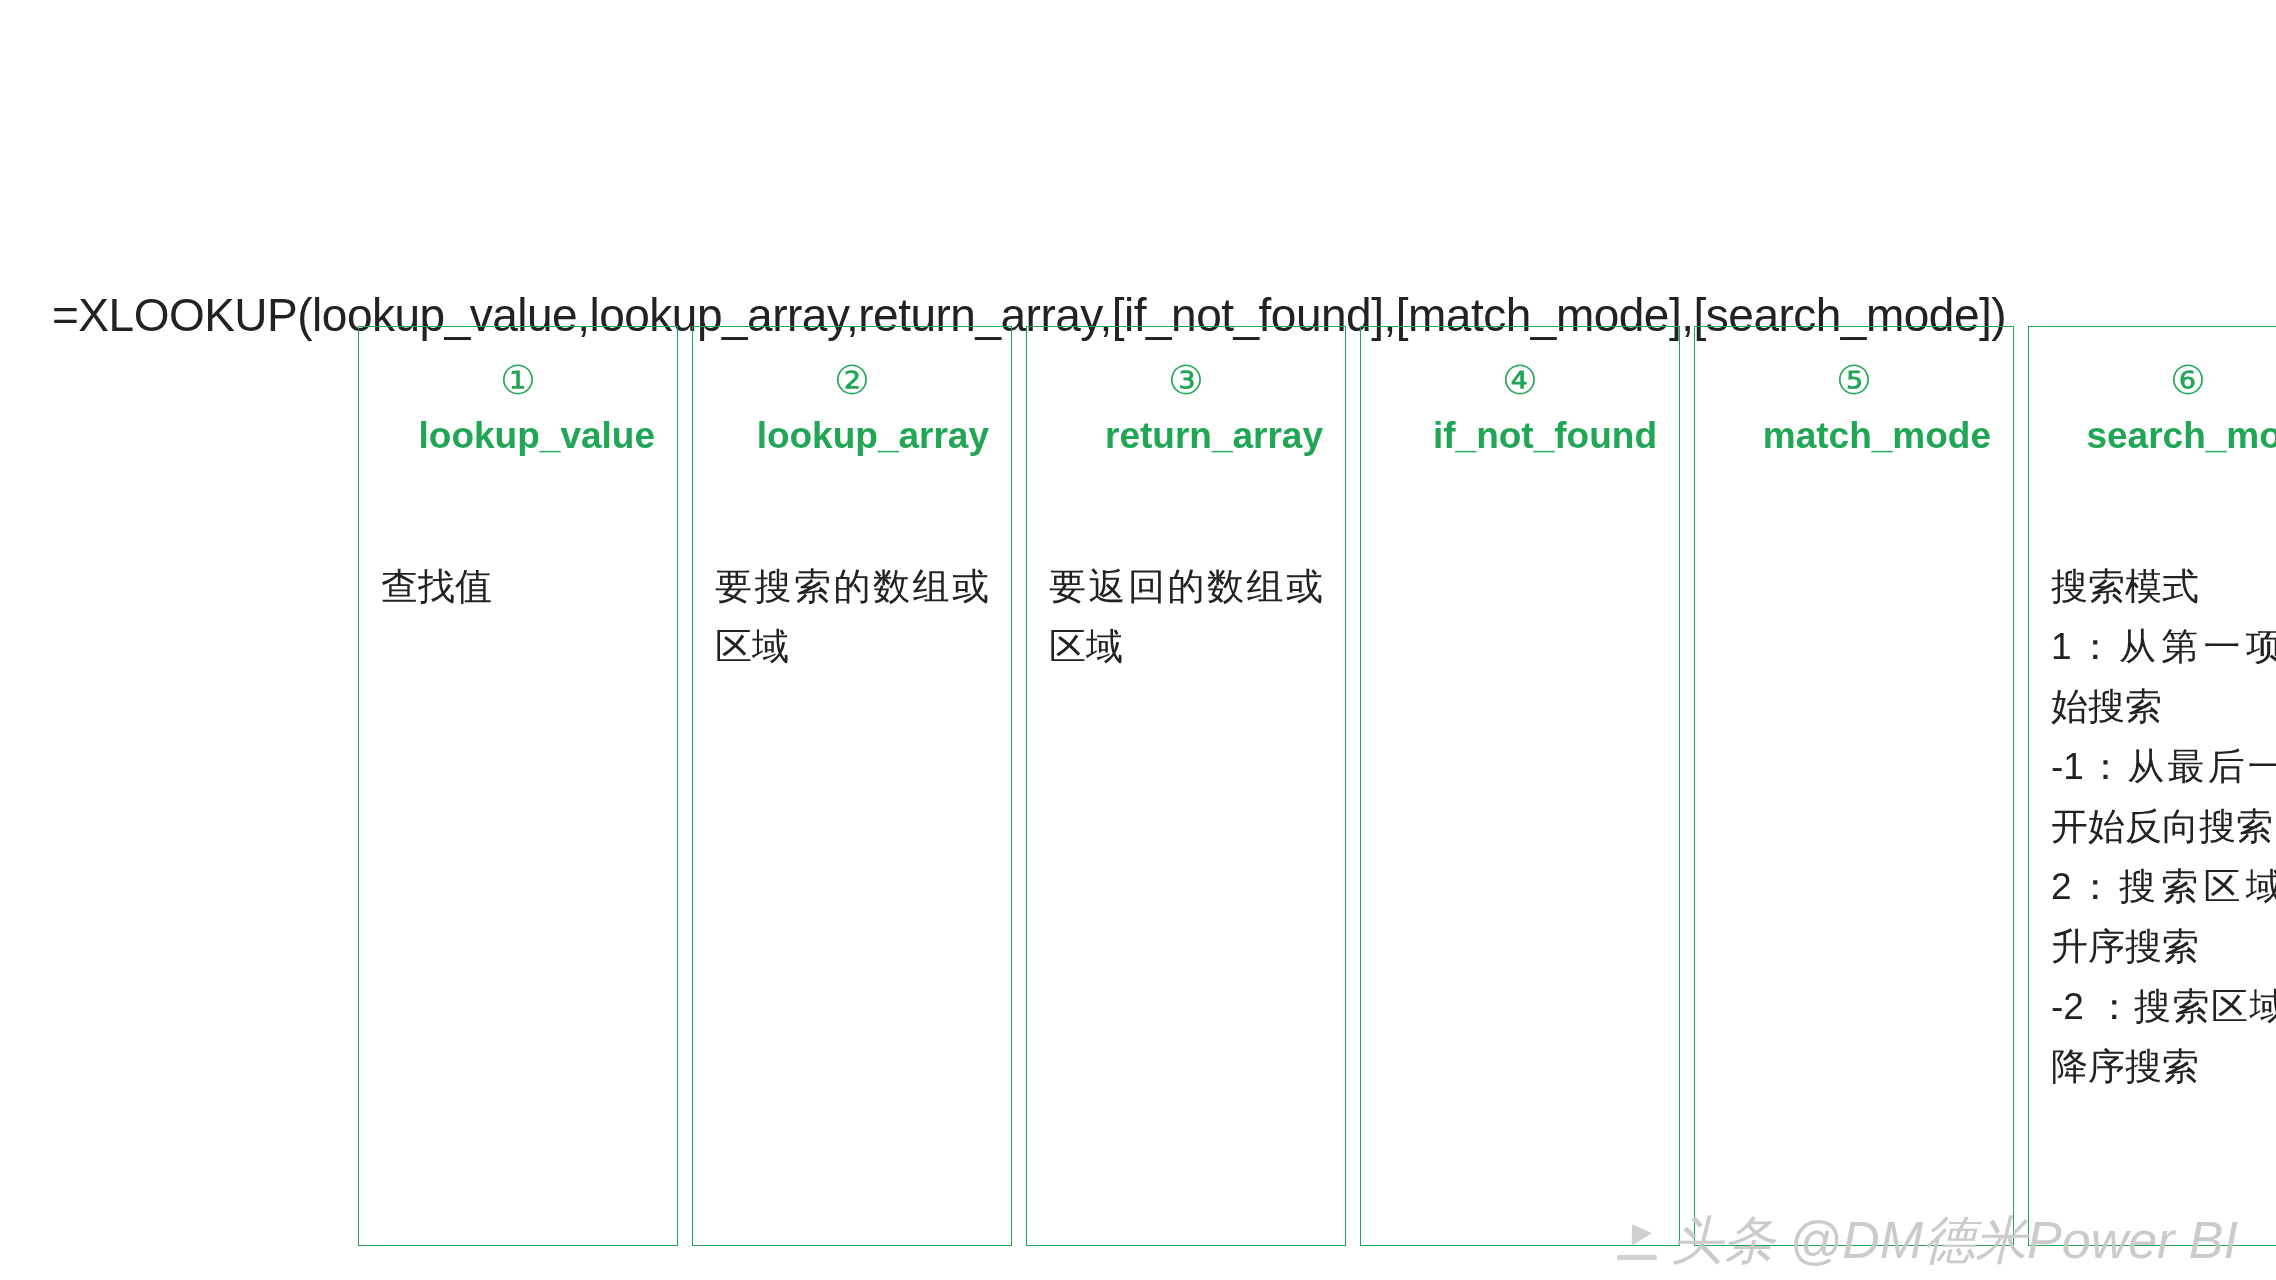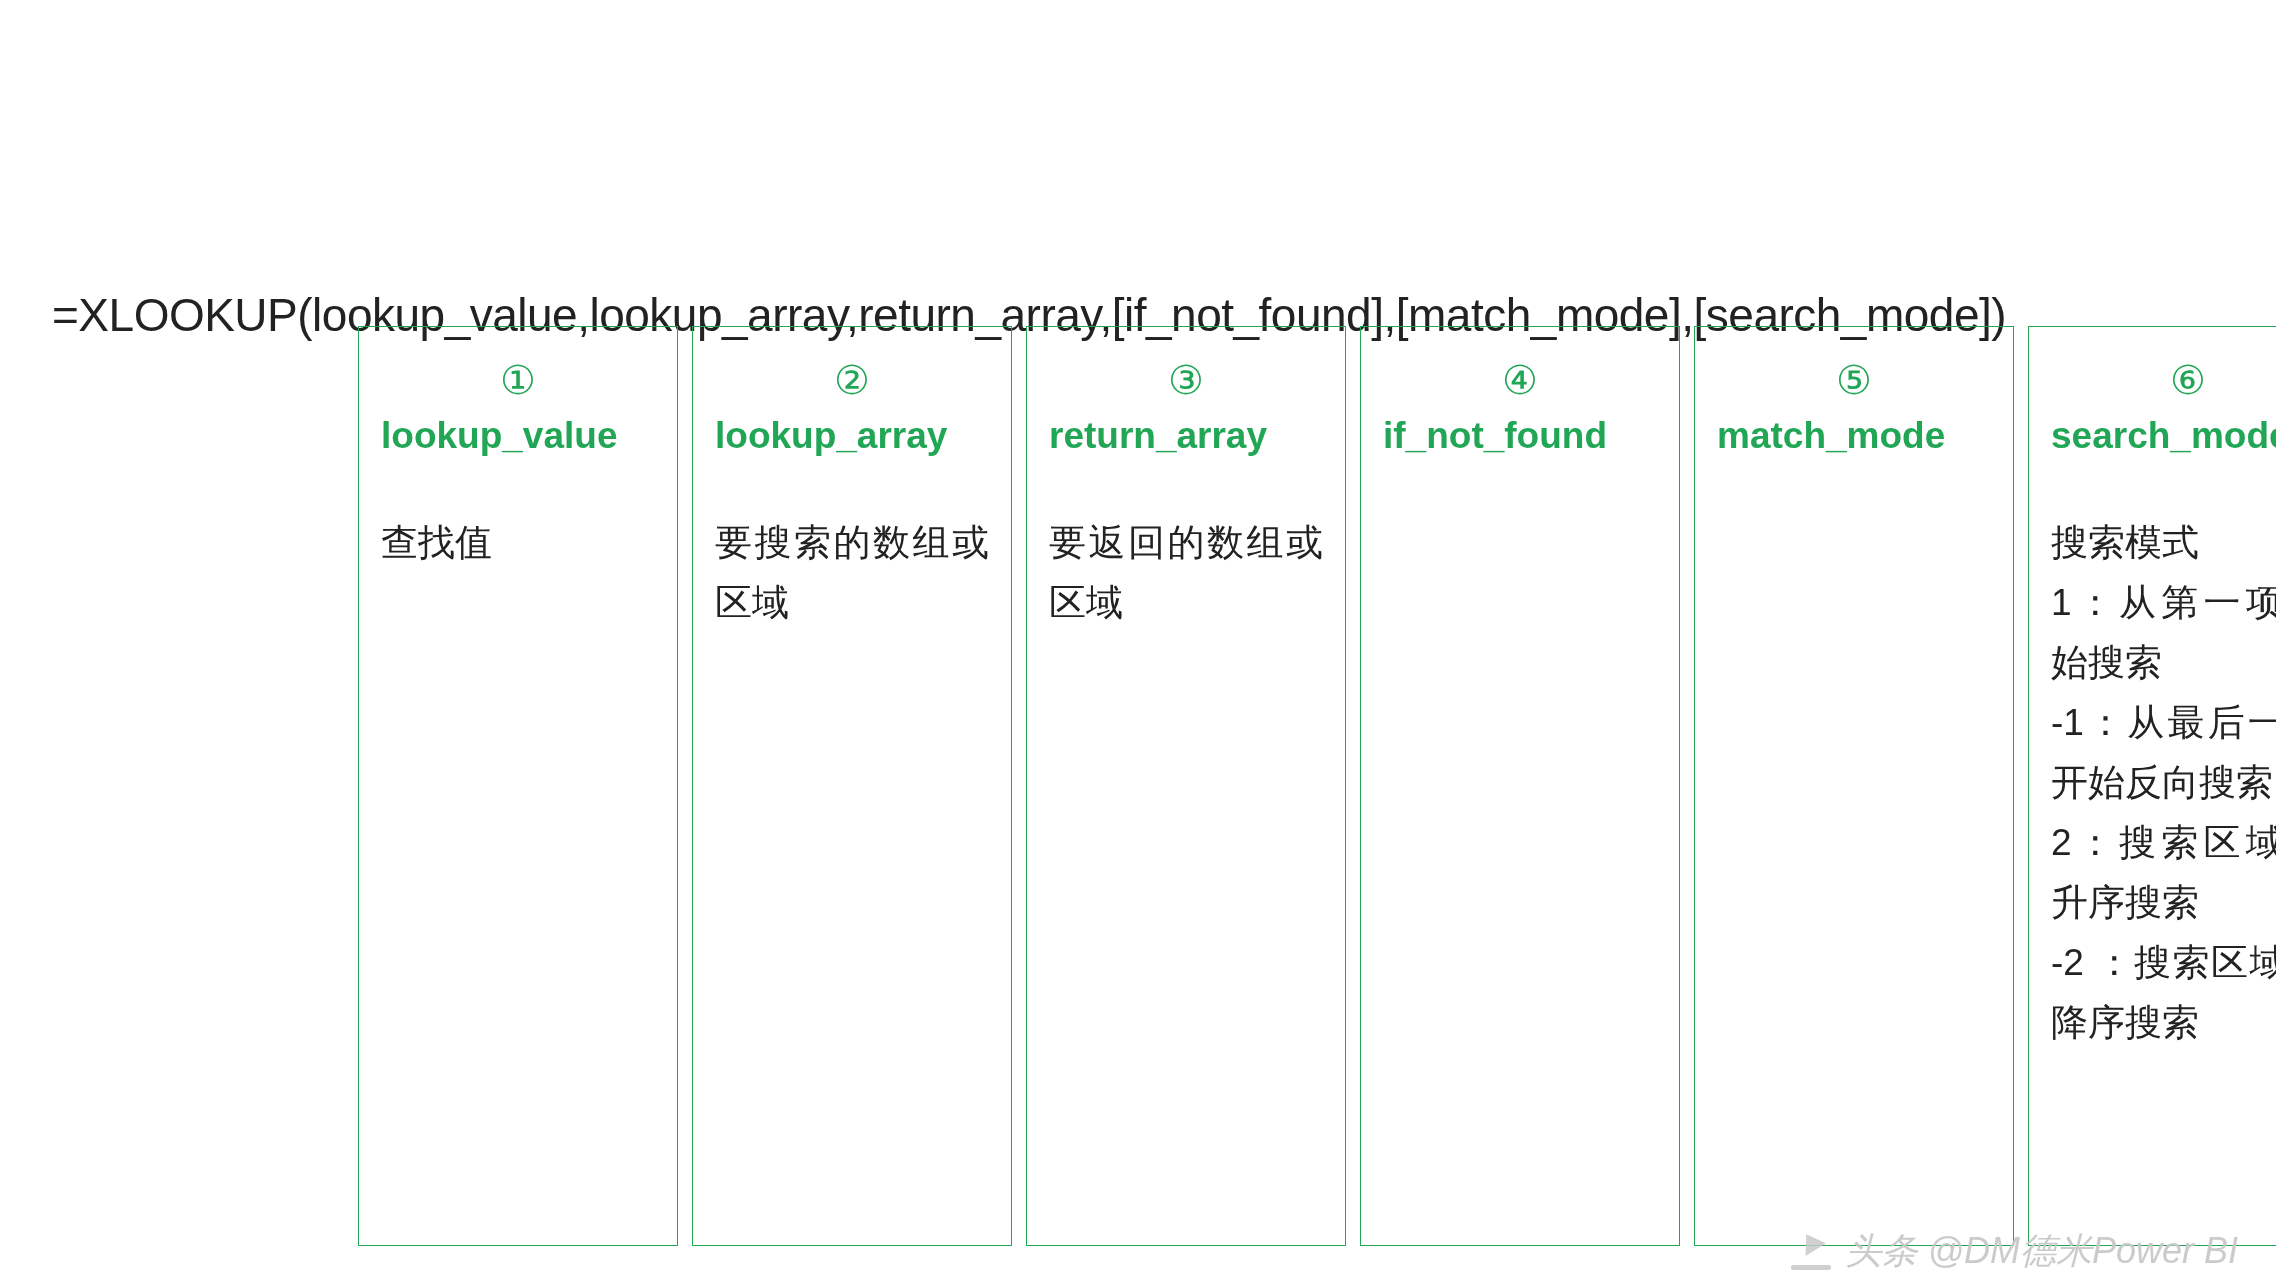--- a/index.html
+++ b/index.html
@@ -39,38 +39,38 @@
       padding: 30px 22px 20px 22px;
     }
     .card-num {
       text-align: center;
       color: #21a655;
       font-size: 40px;
       font-weight: 400;
       margin-bottom: 12px;
     }
     .card-title {
-      text-align: left;
+      text-align: right;
       color: #21a655;
       font-size: 37px;
       font-weight: bold;
-      margin-bottom: 56px;
+      margin-bottom: 100px;
     }
     .card-desc {
       color: #222;
       font-size: 37px;
       line-height: 1.62;
       text-align: justify;
       text-justify: inter-character;
     }
     .watermark {
       position: absolute;
       right: 38px;
       bottom: 4px;
-      font-size: 36px;
+      font-size: 52px;
       color: rgba(200, 200, 200, 0.95);
       font-weight: 500;
       font-style: italic;
       display: flex;
       align-items: center;
       gap: 8px;
     }
     .watermark-icon {
       display: inline-flex;
       flex-direction: column;

